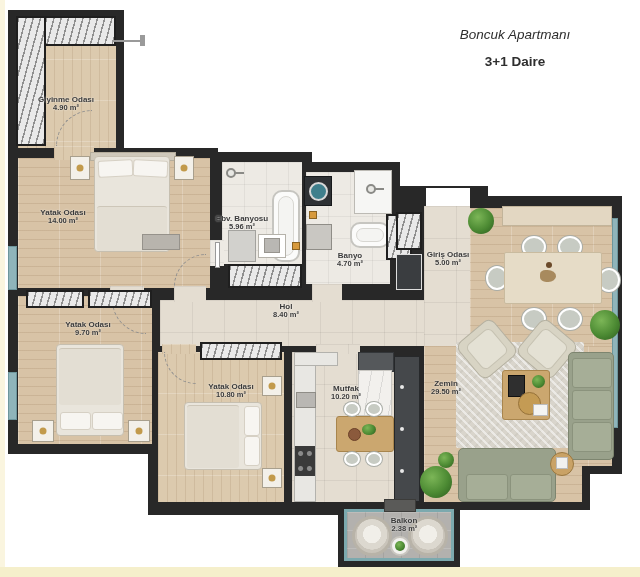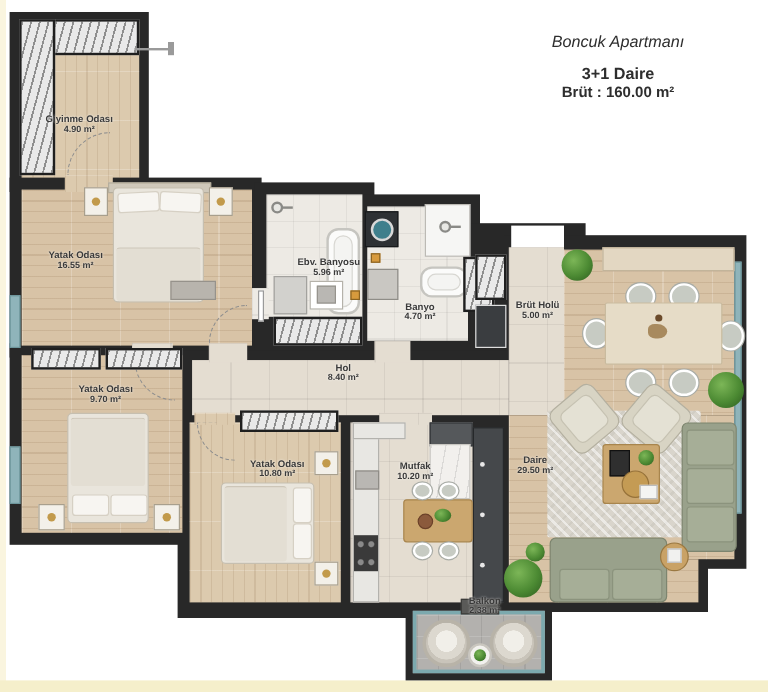--- a/index.html
+++ b/index.html
@@ -250,58 +250,57 @@
   <div class="abs roundchair" style="left:408px;top:516px;width:40px;height:40px;"></div>
   <div class="abs" style="left:390px;top:536px;width:20px;height:20px;border-radius:50%;background:#f2f1ee;border:2px solid #c9c6bf;box-sizing:border-box;"></div>
   <div class="abs plant" style="left:395px;top:541px;width:10px;height:10px;"></div>
 
   <div class="rlabel" style="left:66px;top:95px;">
     <span>Giyinme Odası</span>
     <span class="area">4.90 m²</span>
   </div>
   <div class="rlabel" style="left:63px;top:208px;">
     <span>Yatak Odası</span>
-    <span class="area">16.55 m²</span>
-  </div>
-  <div class="rlabel" style="left:274px;top:214px;">
+    <span class="area">14.00 m²</span>
+  </div>
+  <div class="rlabel" style="left:242px;top:214px;">
     <span>Ebv. Banyosu</span>
     <span class="area">5.96 m²</span>
   </div>
   <div class="rlabel" style="left:350px;top:251px;">
     <span>Banyo</span>
     <span class="area">4.70 m²</span>
   </div>
   <div class="rlabel" style="left:448px;top:250px;">
-    <span>Brüt Holü</span>
+    <span>Giriş Odası</span>
     <span class="area">5.00 m²</span>
   </div>
   <div class="rlabel" style="left:286px;top:302px;">
     <span>Hol</span>
     <span class="area">8.40 m²</span>
   </div>
   <div class="rlabel" style="left:88px;top:320px;">
     <span>Yatak Odası</span>
     <span class="area">9.70 m²</span>
   </div>
   <div class="rlabel" style="left:231px;top:382px;">
     <span>Yatak Odası</span>
     <span class="area">10.80 m²</span>
   </div>
   <div class="rlabel" style="left:346px;top:384px;">
     <span>Mutfak</span>
     <span class="area">10.20 m²</span>
   </div>
   <div class="rlabel" style="left:446px;top:379px;">
-    <span>Daire</span>
+    <span>Zemin</span>
     <span class="area">29.50 m²</span>
   </div>
-  <div class="rlabel" style="left:404px;top:496px;">
+  <div class="rlabel" style="left:404px;top:516px;text-align:right;">
     <span>Balkon</span>
     <span class="area">2.38 m²</span>
   </div>
 
   <div class="titleblock">
     <div class="tb-building">Boncuk Apartmanı</div>
     <div class="tb-unit">3+1 Daire</div>
-    <div class="tb-line">Brüt : 160.00 m²</div>
   </div>
 
 </div>
 
 </body></html>

